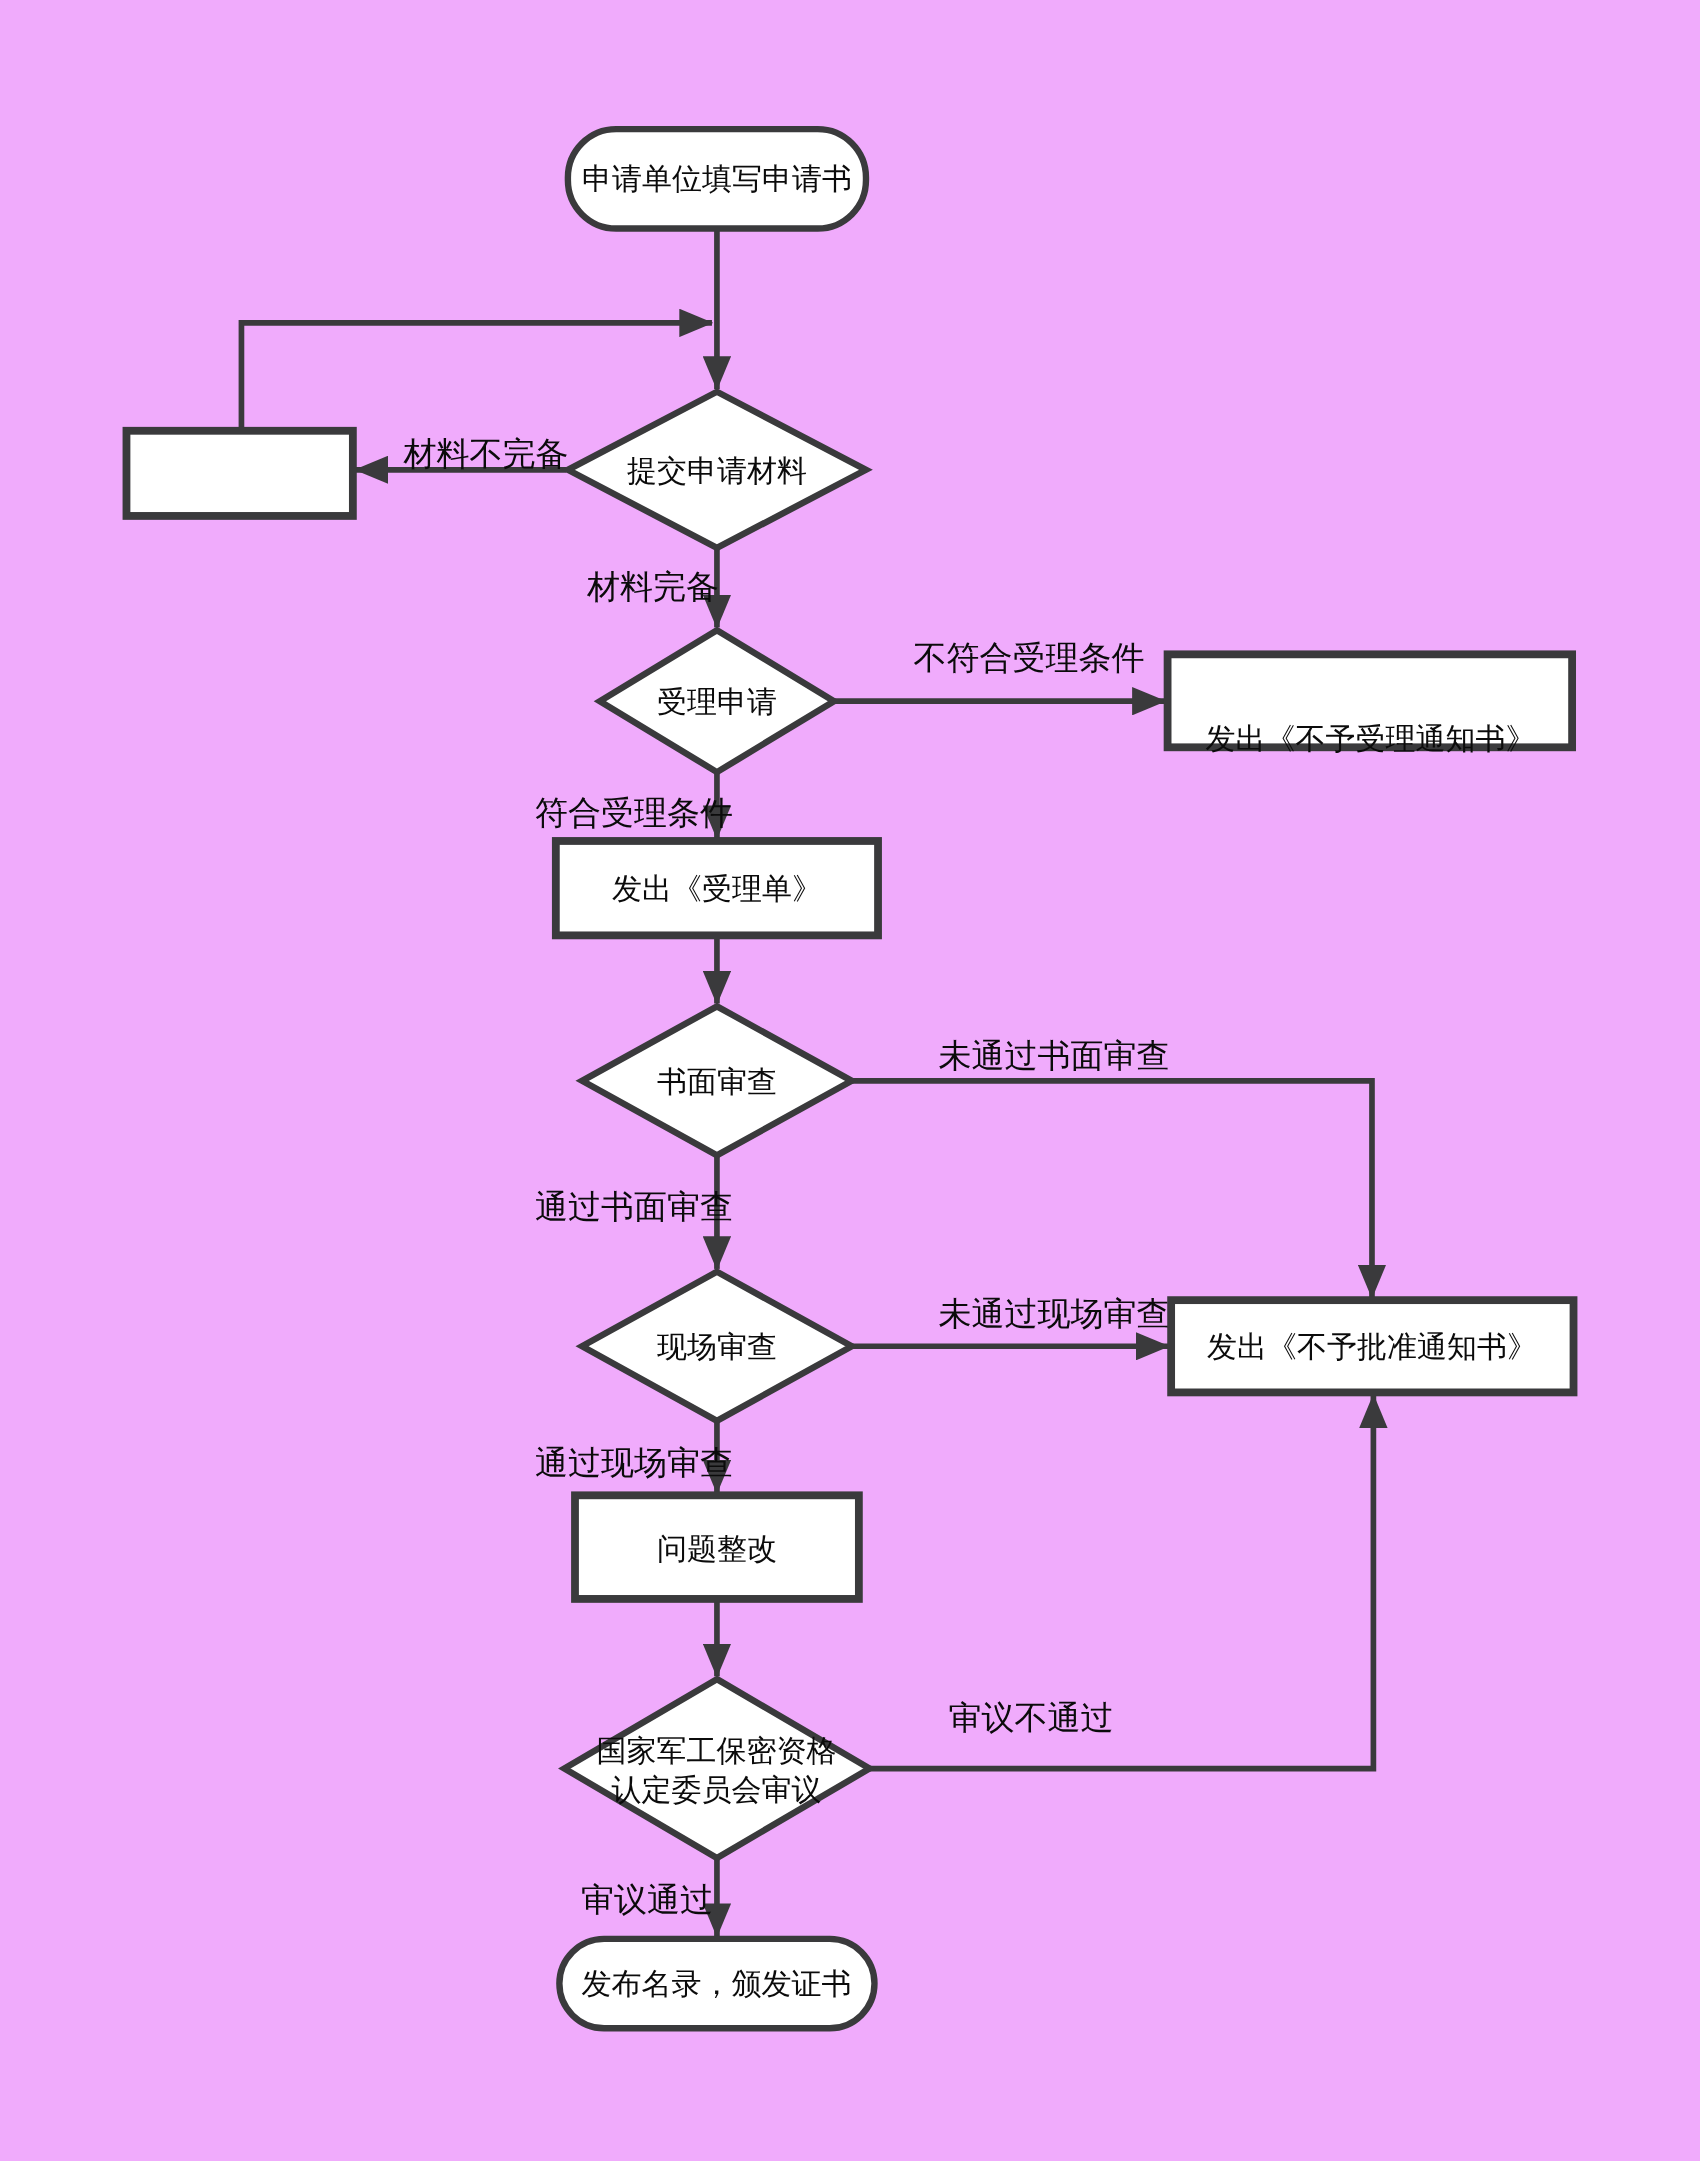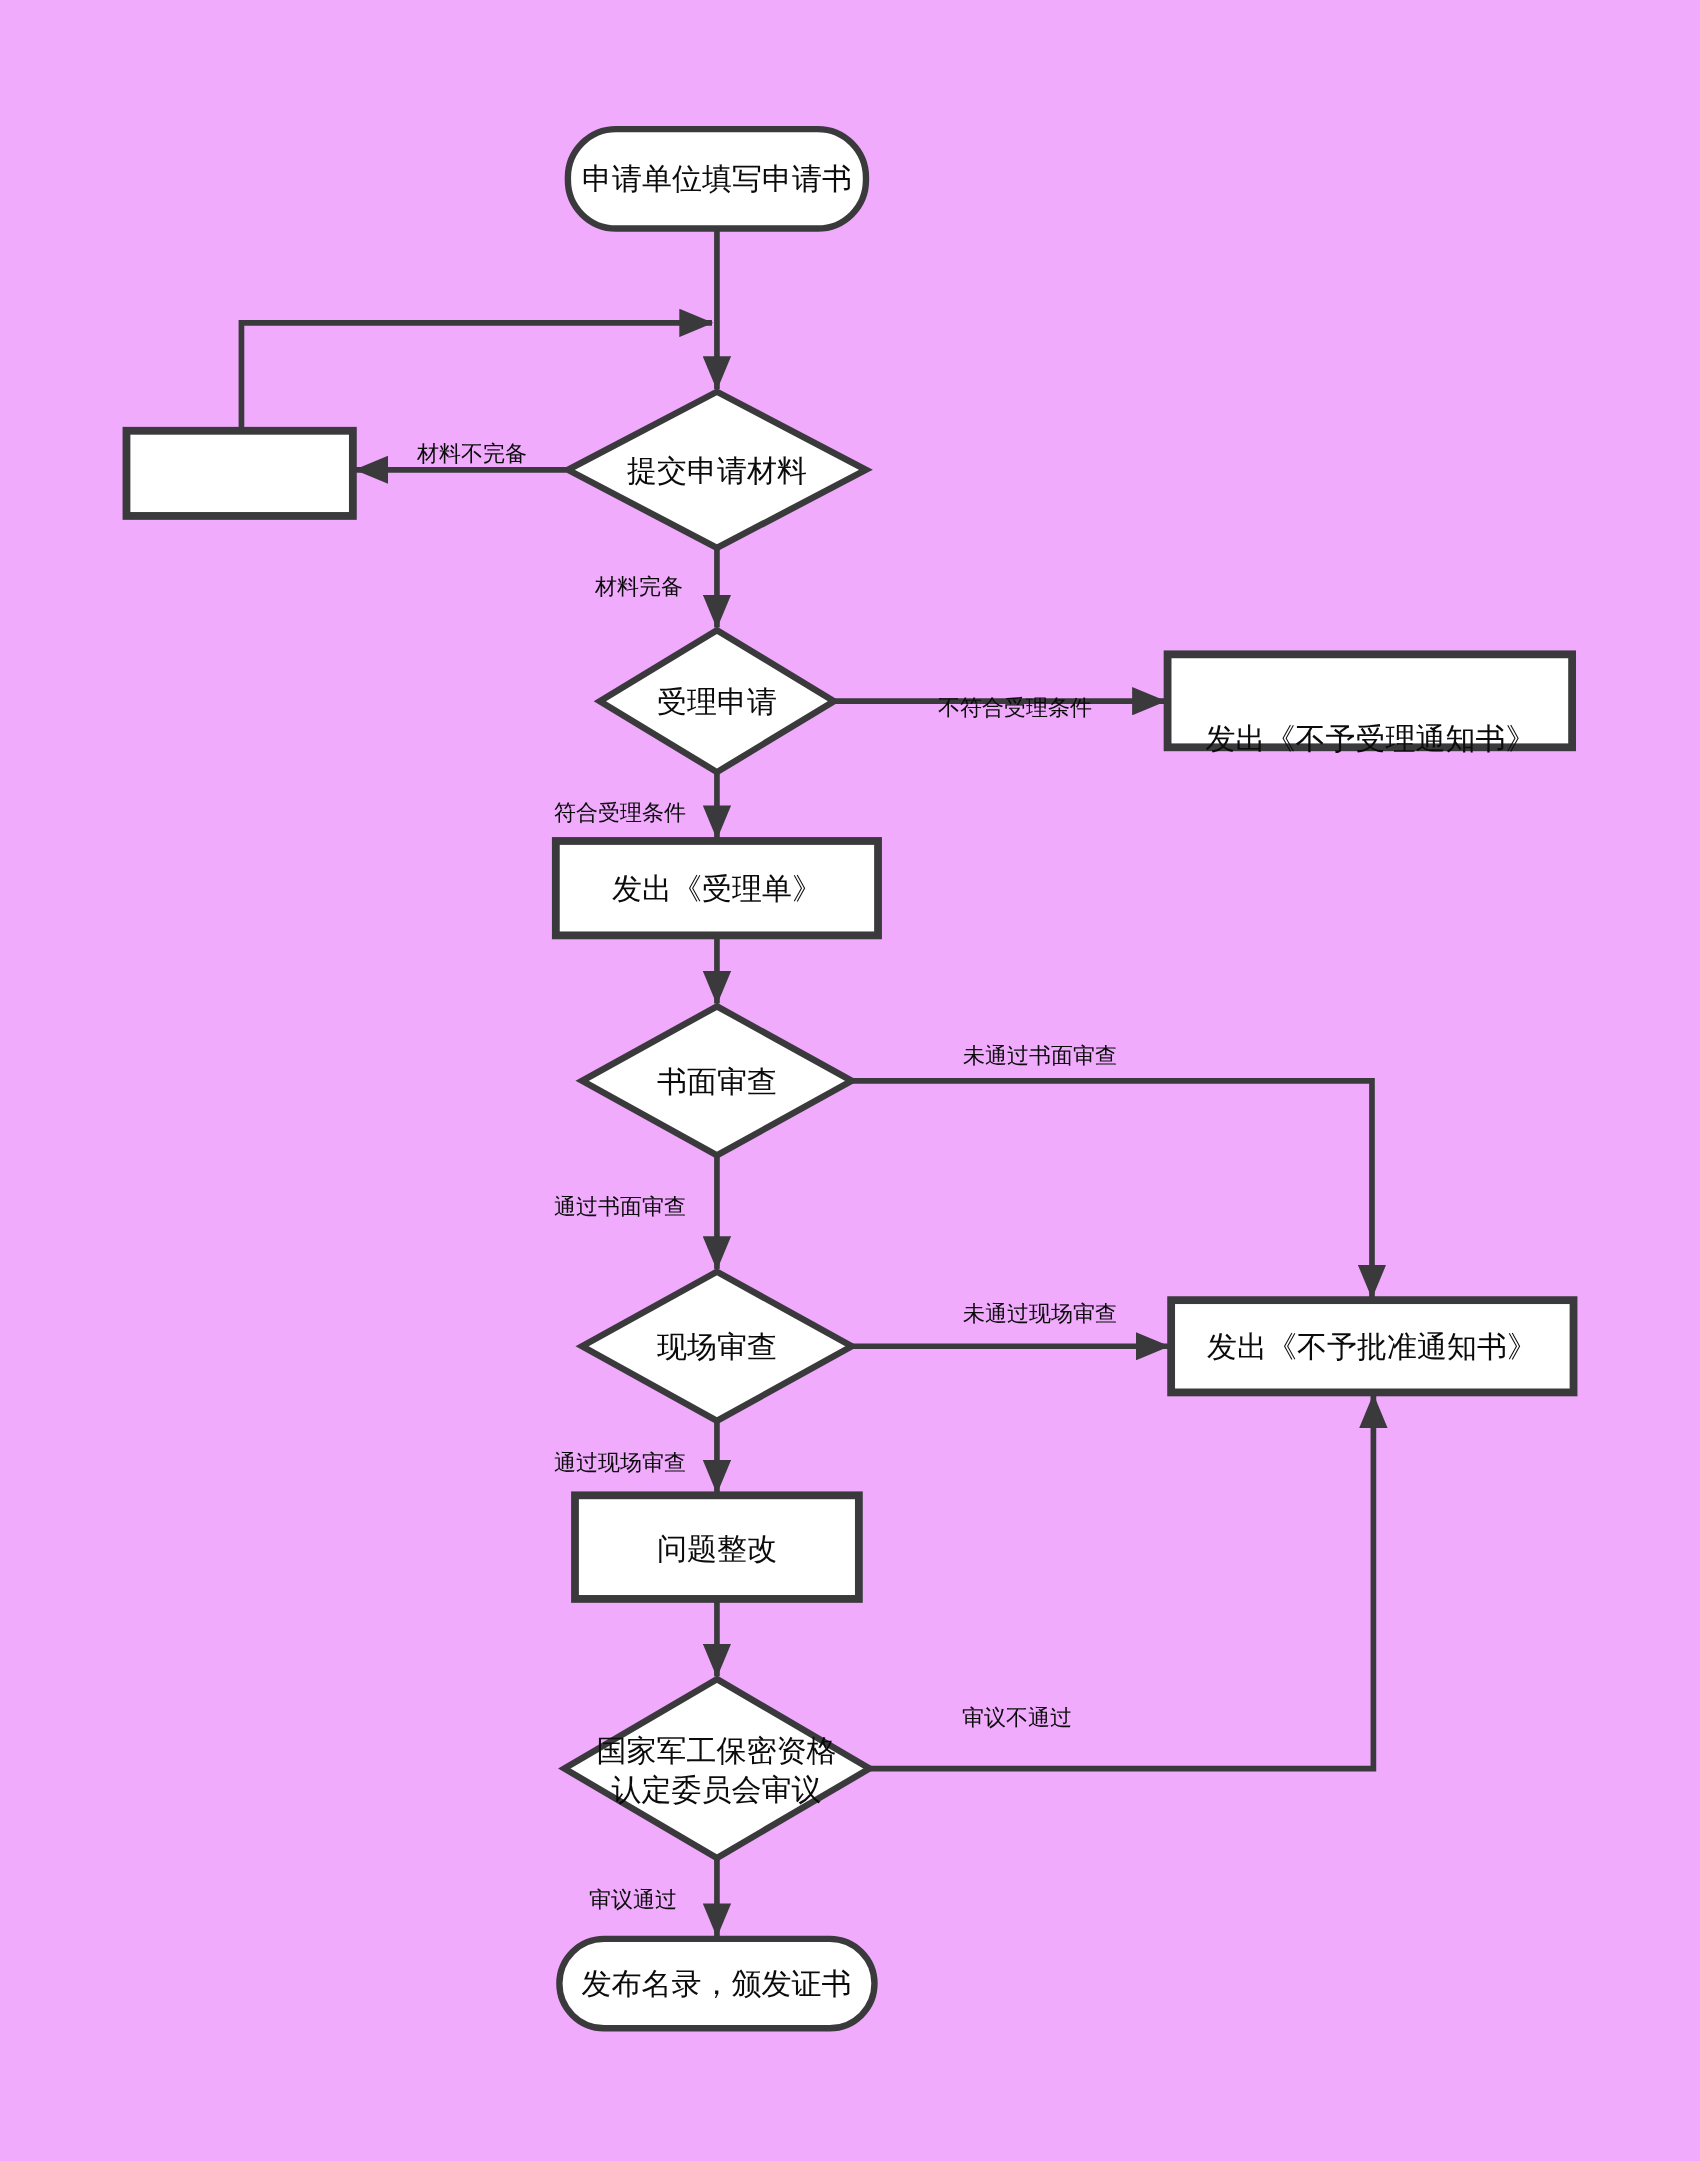--- a/index.html
+++ b/index.html
@@ -41,24 +41,25 @@
     text-align: center;
     font-size: 30px;
     line-height: 1.3;
     color: #0b0b0b;
     white-space: pre-line;
     pointer-events: none;
   }
   .edge-label {
     position: absolute;
     transform: translate(-50%, -50%);
-    font-size: 22px;
+    font-size: 33px;
     color: #0b0b0b;
     white-space: nowrap;
     pointer-events: none;
+    margin-left: 14px;
   }
 </style>
 </head>
 <body>
 
 <div class="canvas">
 
   <svg class="edges" viewBox="0 0 2395 3045">
     <defs>
       <marker id="arrow" viewBox="0 0 12 10" refX="11.5" refY="5" markerWidth="6" markerHeight="5" orient="auto">
@@ -103,21 +104,21 @@
   <div class="node-label" style="left:582px;  top:1272px; width:270px; height:149px;">现场审查</div>
   <div class="node-label" style="left:582px;  top:1007px; width:270px; height:149px;">书面审查</div>
   <div class="node-label" style="left:1171px; top:1300px; width:402px; height:92px;">发出《不予批准通知书》</div>
   <div class="node-label" style="left:575px;  top:1496px; width:284px; height:104px;">问题整改</div>
   <div class="node-label" style="left:564px;  top:1680px; width:305px; height:179px;">国家军工保密资格
 认定委员会审议</div>
   <div class="node-label" style="left:559px;  top:1939px; width:315px; height:89px;">发布名录，颁发证书</div>
 
   <div class="edge-label" style="left:472px;  top:454px;">材料不完备</div>
   <div class="edge-label" style="left:639px;  top:587px;">材料完备</div>
-  <div class="edge-label" style="left:1015px; top:708px;">不符合受理条件</div>
+  <div class="edge-label" style="left:1015px; top:658px;">不符合受理条件</div>
   <div class="edge-label" style="left:620px;  top:813px;">符合受理条件</div>
   <div class="edge-label" style="left:1040px; top:1056px;">未通过书面审查</div>
   <div class="edge-label" style="left:620px;  top:1207px;">通过书面审查</div>
   <div class="edge-label" style="left:1040px; top:1314px;">未通过现场审查</div>
   <div class="edge-label" style="left:620px;  top:1463px;">通过现场审查</div>
   <div class="edge-label" style="left:1017px; top:1718px;">审议不通过</div>
   <div class="edge-label" style="left:633px;  top:1900px;">审议通过</div>
 
 </div>
 

